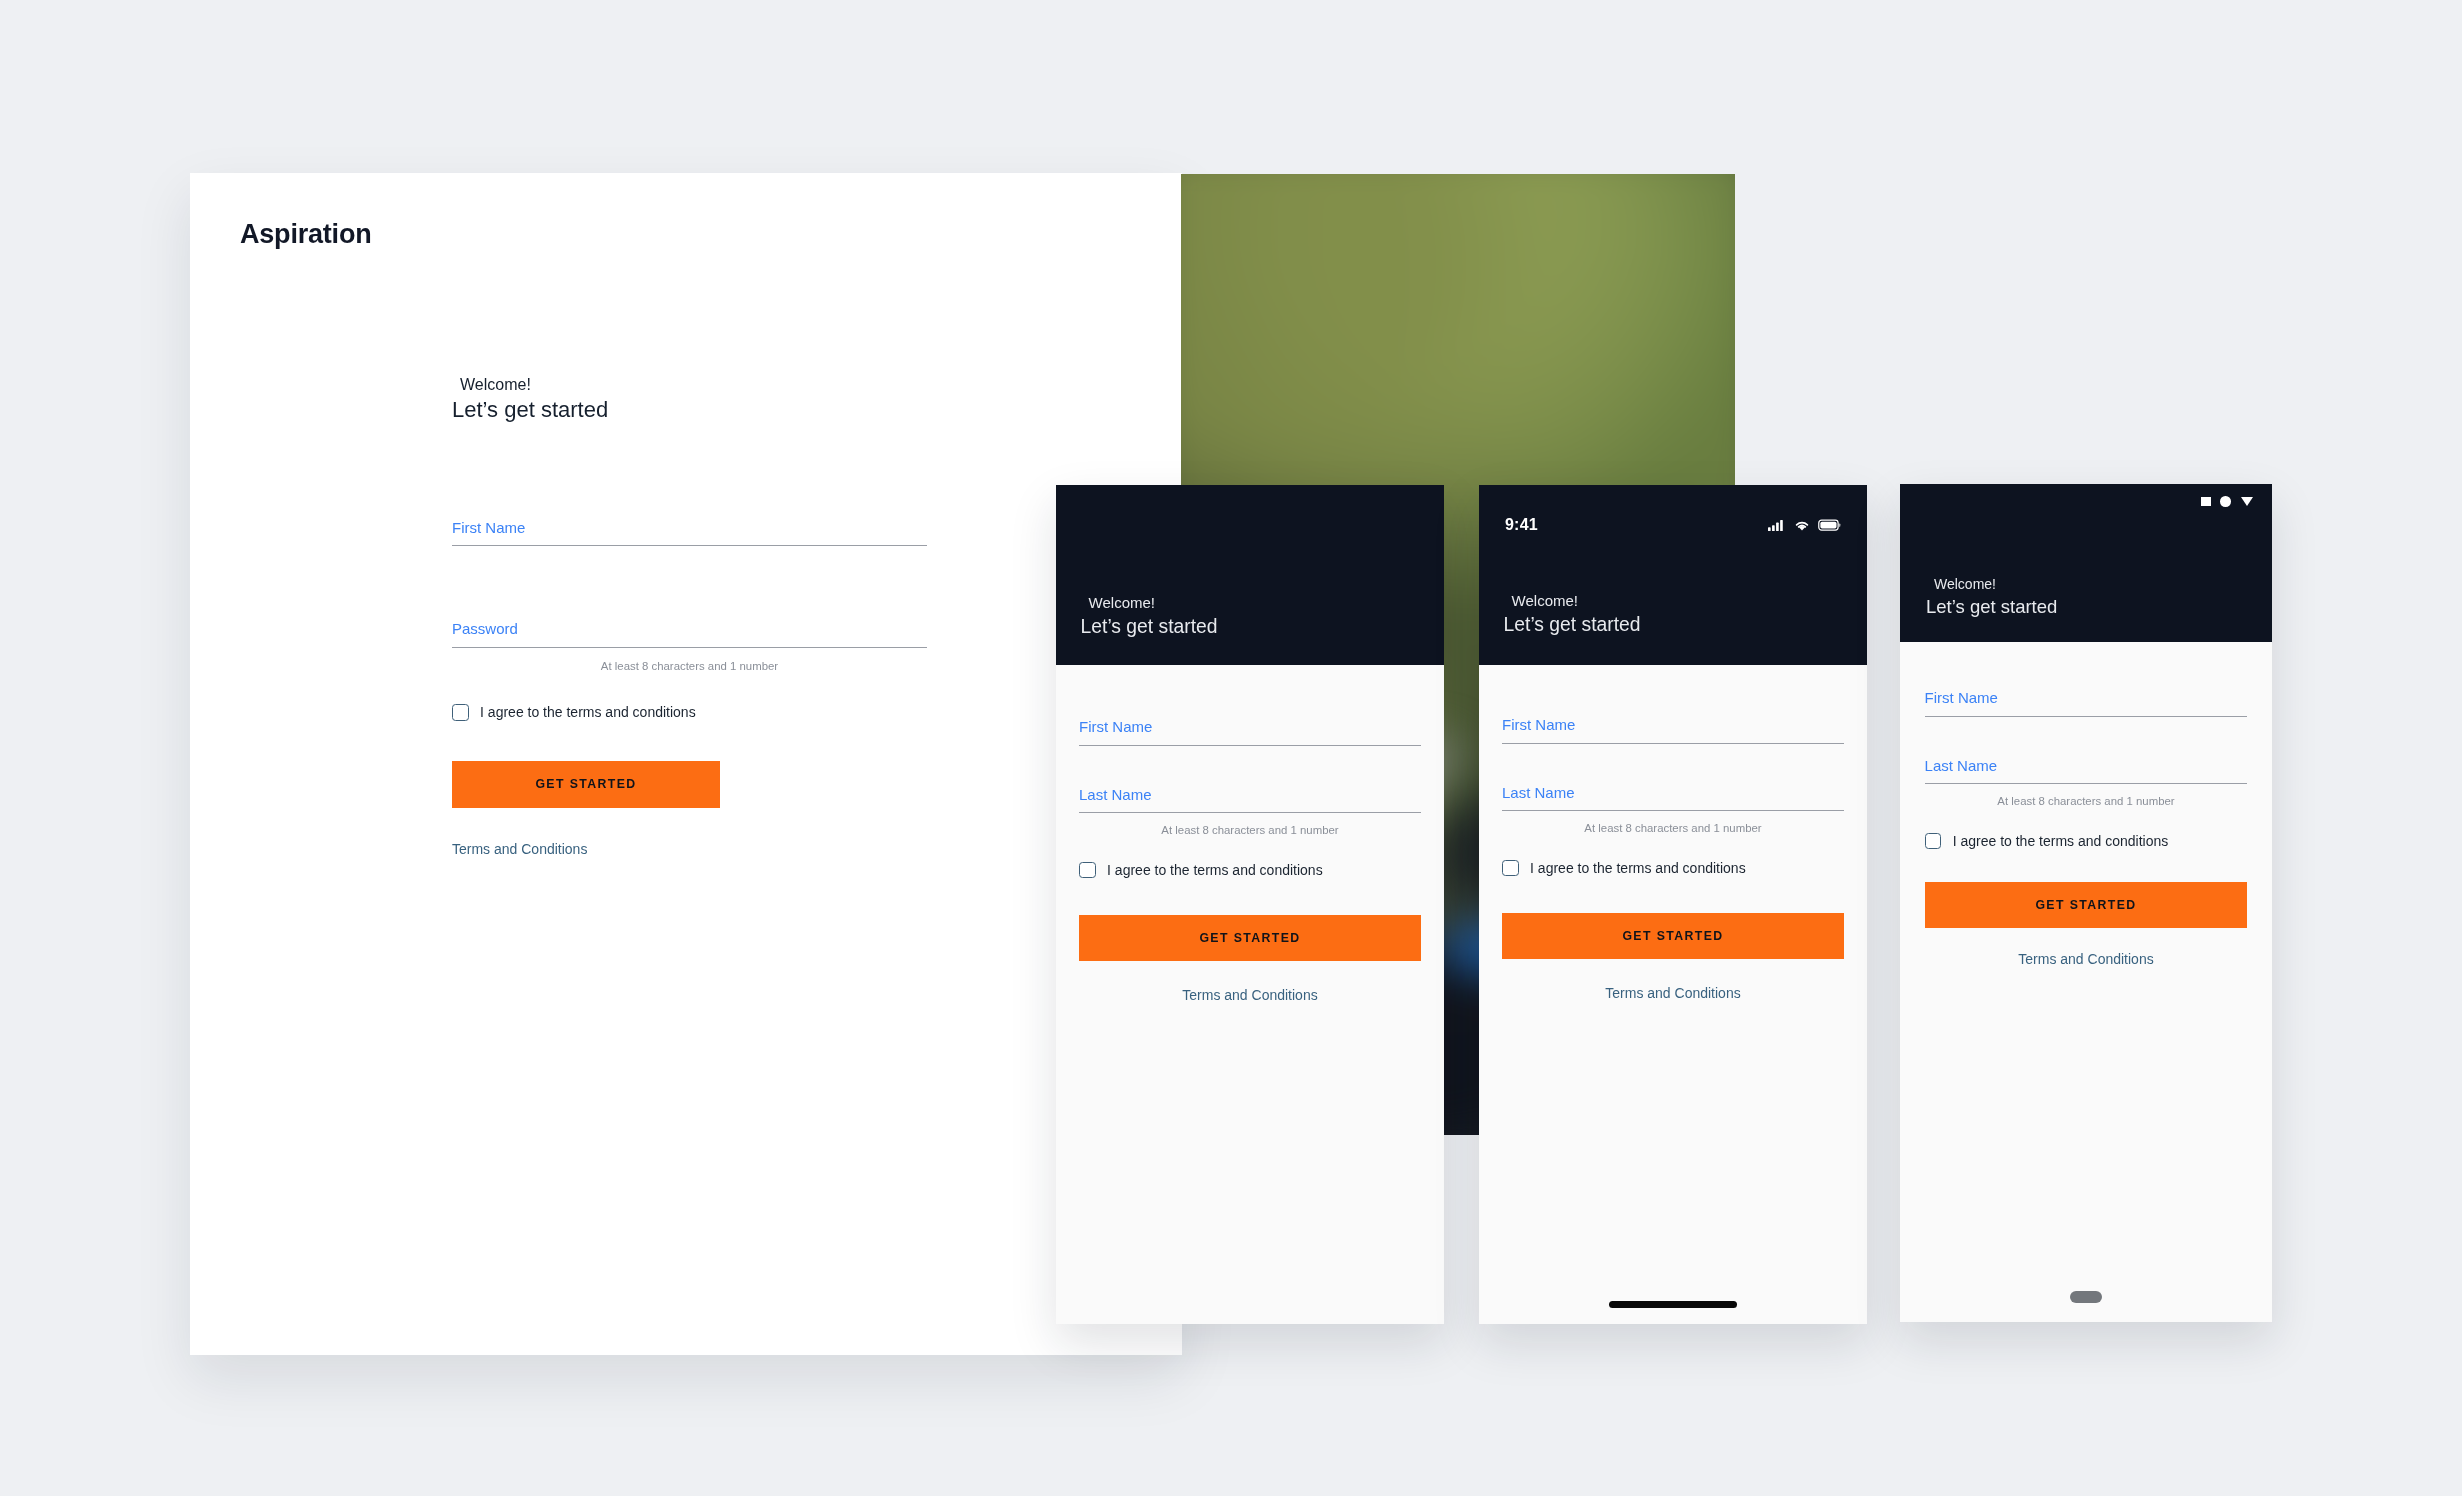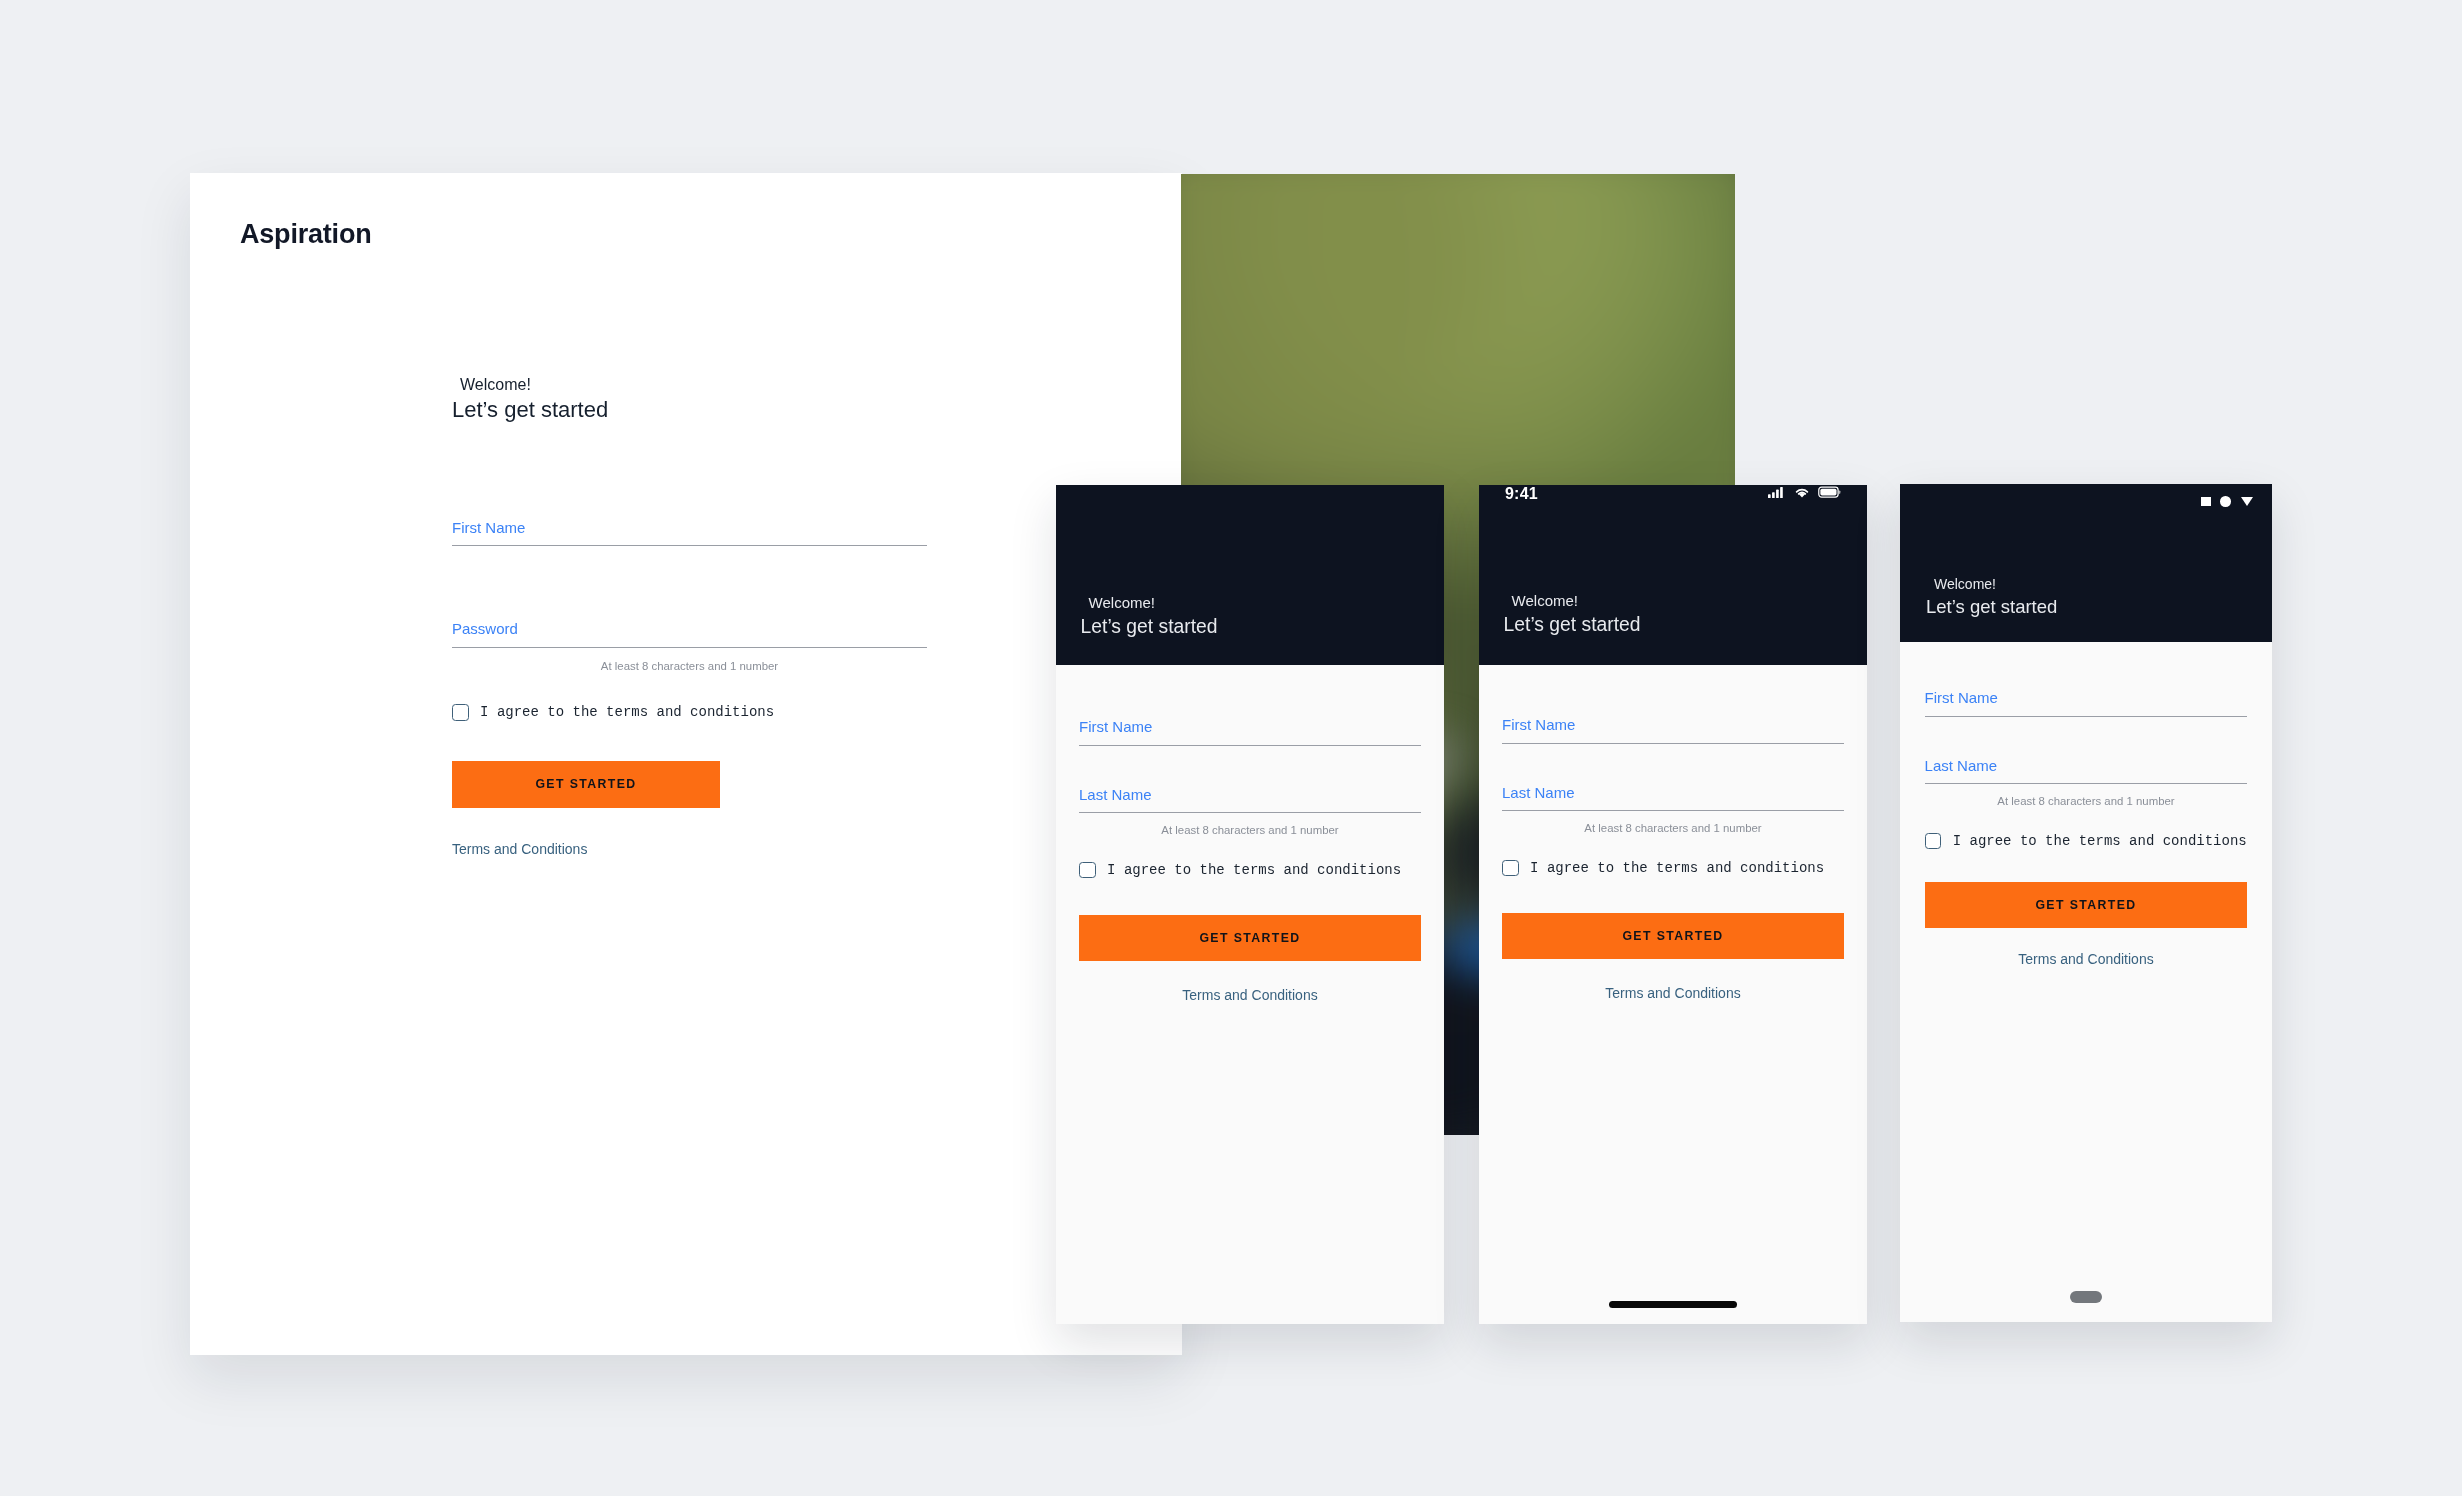--- a/index.html
+++ b/index.html
@@ -91,21 +91,20 @@
     height: 16.7px;
     border: 1.4px solid #3f6079;
     border-radius: 3.5px;
     background: #ffffff;
     flex: none;
     box-sizing: border-box;
   }
   .checkbox-label {
     font-size: 14px;
     color: #1b2430;
-    font-family: Liberation Mono, monospace;
   }
 
   .cta-button {
     background: #fc6d13;
     color: #10131a;
     border: none;
     font-family: inherit;
     font-size: 12.3px;
     font-weight: bold;
     letter-spacing: 1.4px;
@@ -270,21 +269,21 @@
   }
   #panel-b .mobile-body { padding: 51px 23px 0 23px; }
   #panel-b .field-first { margin-top: 0; }
   #panel-b .field-last  { margin-top: 40px; }
 
   .ios-status {
     position: absolute;
     left: 0; right: 0; top: 0;
     height: 49px;
     display: flex;
-    align-items: flex-start;
+    align-items: flex-end;
     justify-content: space-between;
     padding: 0 26px;
     box-sizing: border-box;
     color: #ffffff;
   }
   .ios-time {
     font-size: 16px;
     font-weight: bold;
     letter-spacing: 0.2px;
   }

